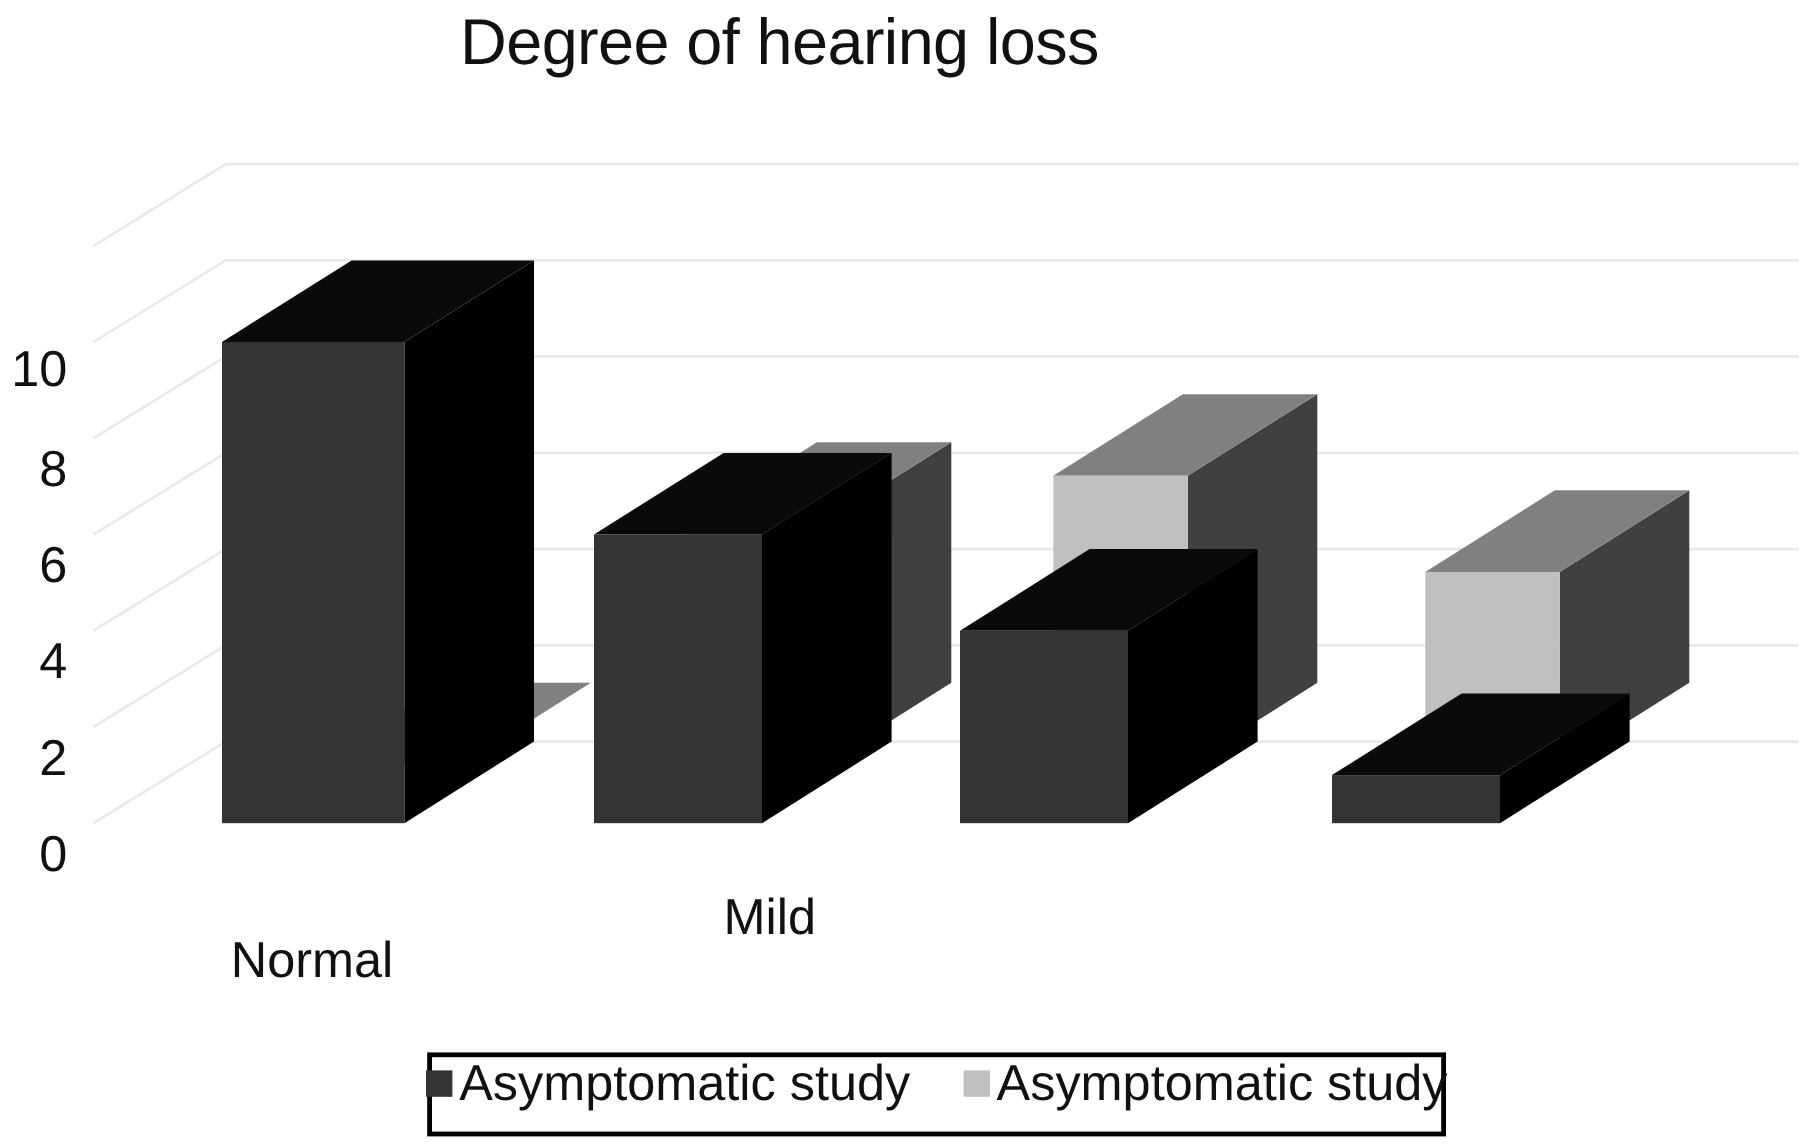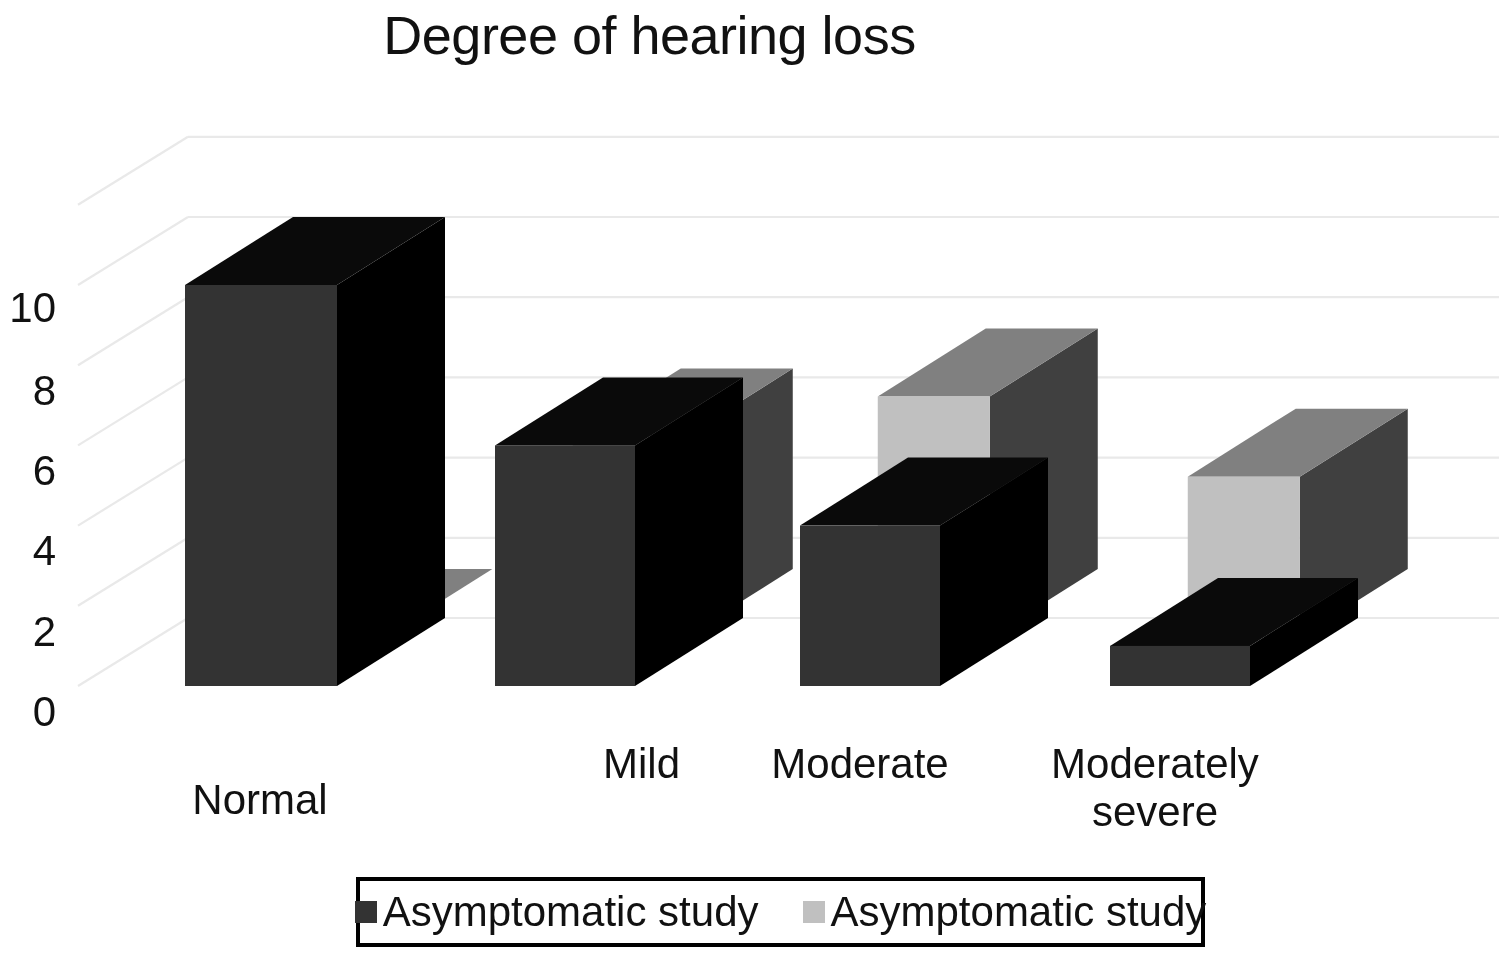--- a/index.html
+++ b/index.html
@@ -28,21 +28,21 @@
   .xtick{
     position:absolute;text-align:center;
     font-size:42px;line-height:48px;color:#111;
     font-family:"Liberation Sans",sans-serif;
   }
 
   
   .legend-box{
     position:absolute;left:356px;top:877px;width:849px;height:70px;
     border:4px solid #000;background:#fff;box-sizing:border-box;
-    display:flex;align-items:center;justify-content:center;gap:44px;
+    display:flex;align-items:flex-start;justify-content:center;gap:44px;
   }
   .legend-entry{display:flex;align-items:center;gap:6px;}
   .legend-swatch{display:inline-block;width:22px;height:22px;}
   .legend-label{font-size:42px;line-height:44px;color:#111;font-family:"Liberation Sans",sans-serif;white-space:nowrap;}
 </style>
 </head>
 <body>
 
 <div id="root">
 
@@ -110,22 +110,20 @@
 
   <div class="ytick" style="left:-4px;top:287px;">10</div>
   <div class="ytick" style="left:-4px;top:370px;">8</div>
   <div class="ytick" style="left:-4px;top:450px;">6</div>
   <div class="ytick" style="left:-4px;top:530px;">4</div>
   <div class="ytick" style="left:-4px;top:611px;">2</div>
   <div class="ytick" style="left:-4px;top:691px;">0</div>
 
   <div class="xtick" style="left:130px;top:740px;width:260px;margin-top:36px;">Normal</div>
   <div class="xtick" style="left:440px;top:740px;width:240px;text-align:right;">Mild</div>
-  <div class="xtick" style="left:730px;top:740px;width:260px;">Moderate</div>
-  <div class="xtick" style="left:1035px;top:740px;width:240px;">Moderately severe</div>
 
   <div class="legend-box">
     <div class="legend-entry">
       <span class="legend-swatch" style="background:#333333;"></span>
       <span class="legend-label">Asymptomatic study</span>
     </div>
     <div class="legend-entry">
       <span class="legend-swatch" style="background:#c0c0c0;"></span>
       <span class="legend-label">Asymptomatic study</span>
     </div>

